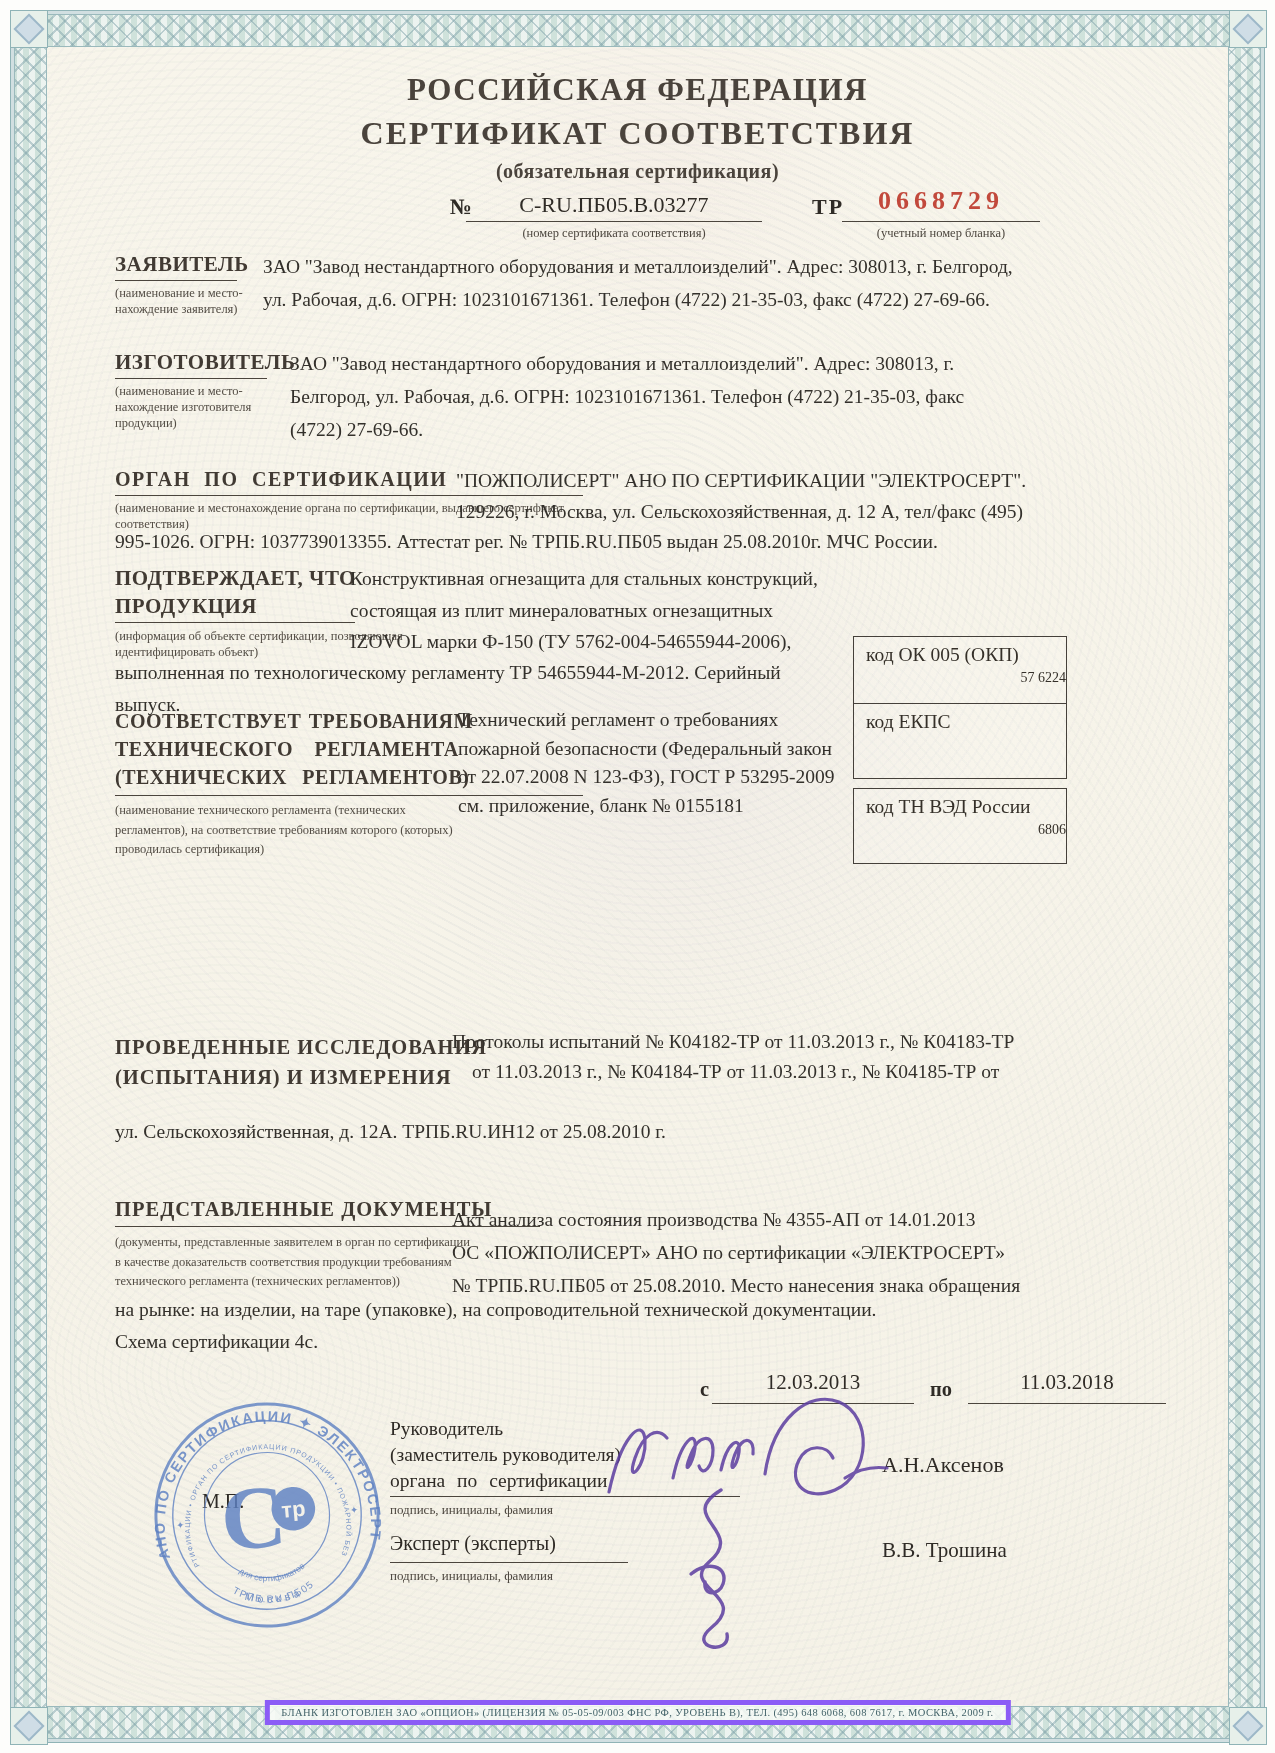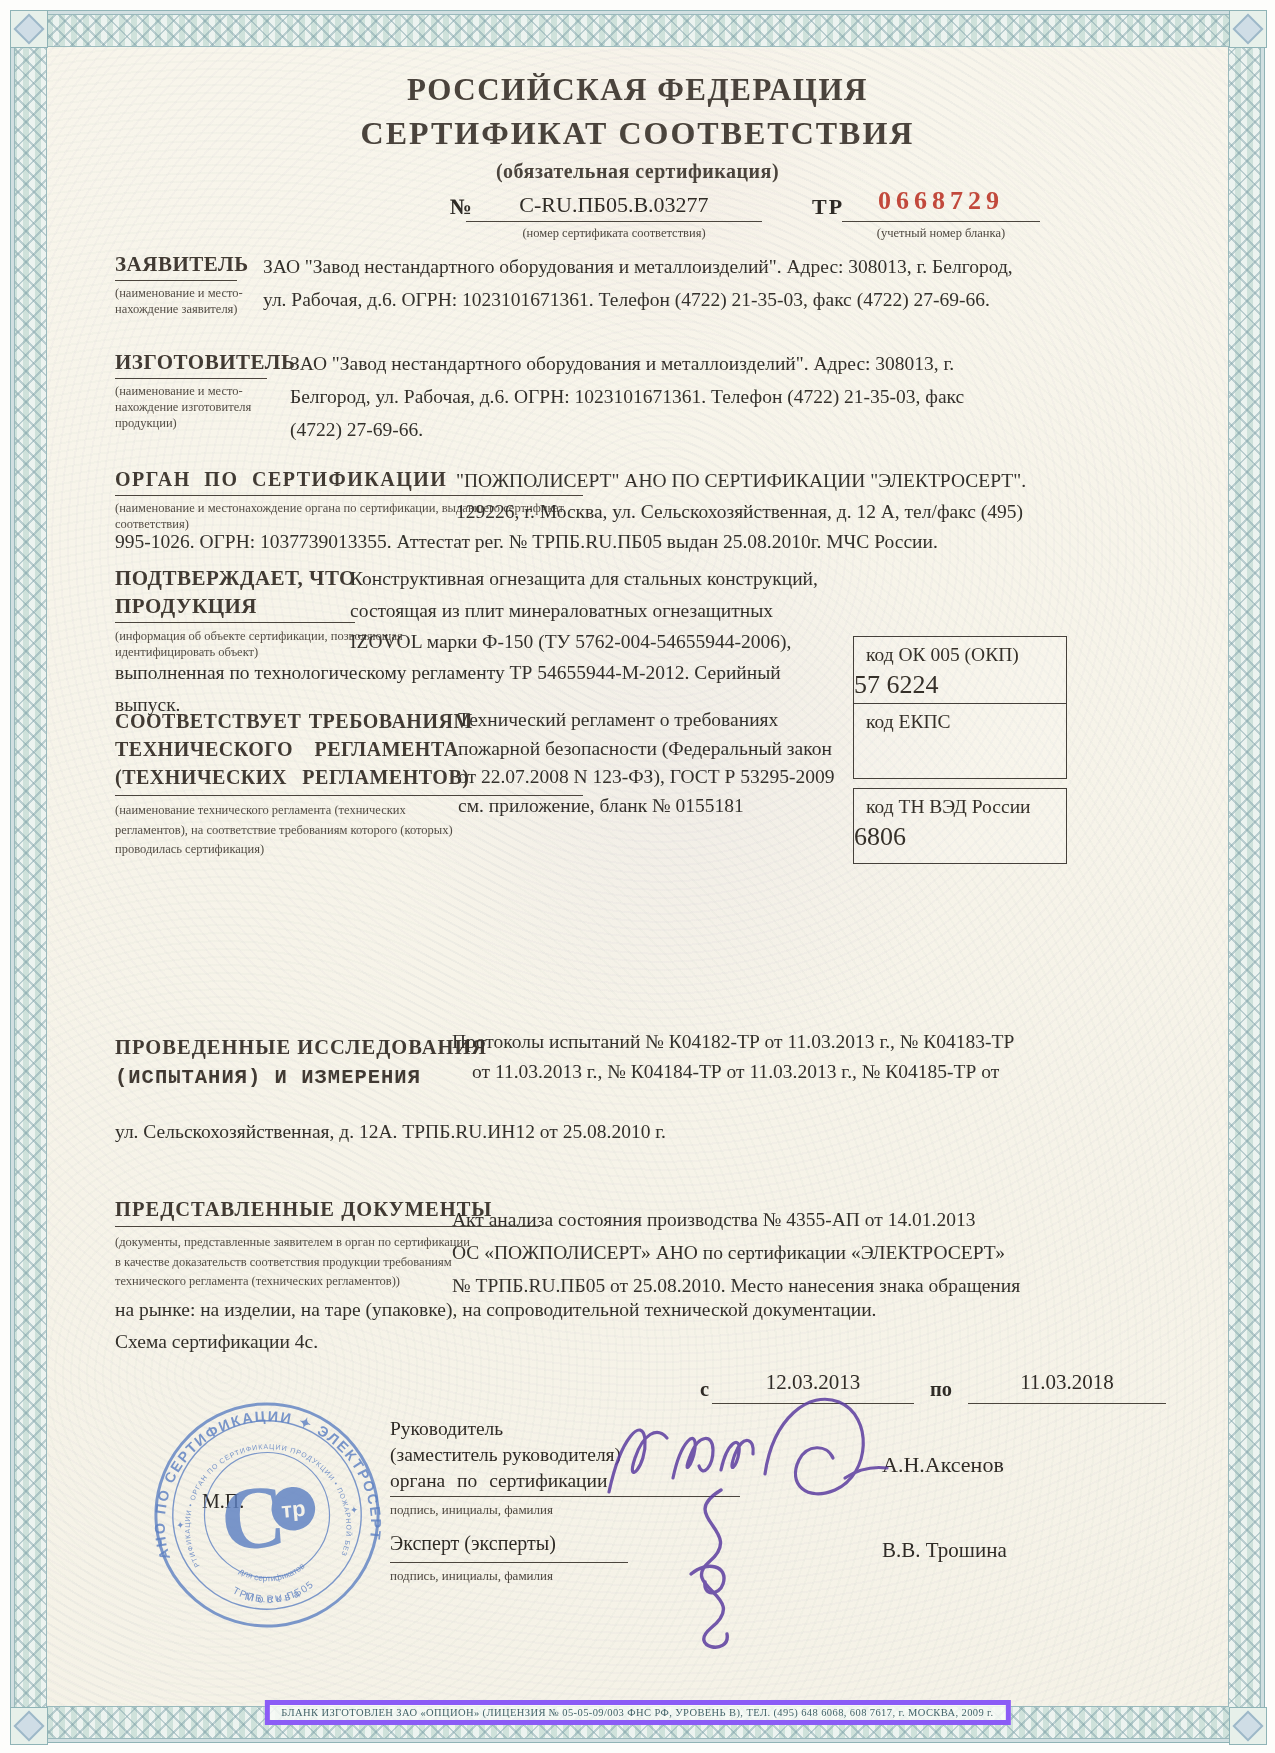--- a/index.html
+++ b/index.html
@@ -36,21 +36,21 @@
   .title{left:60px;width:1155px;text-align:center;font-weight:bold;color:#4a433c;}
   .lbl{font-weight:bold;color:#413a33;font-size:21px;letter-spacing:.5px;white-space:nowrap;}
   .sub{font-size:12.5px;color:#534d45;line-height:16px;}
   .bodytxt{font-size:19.5px;color:#33302b;white-space:nowrap;}
   .stack{line-height:33px;}
   .stack div{white-space:nowrap;}
   .rule{position:absolute;height:1px;background:#4b453d;}
   .caption{font-size:12.5px;color:#4d473f;}
   .codebox{position:absolute;border:1.5px solid #45403a;background:rgba(255,255,255,.12);}
   .codebox .cb-label{font-size:19.5px;color:#353029;padding:7px 0 0 12px;white-space:nowrap;}
-  .codebox .cb-value{font-size:26px;color:#353029;text-align:left;margin-top:4px;}
+  .codebox .cb-value{font-size:14px;color:#353029;text-align:right;margin-top:4px;}
   .serial{font-weight:bold;letter-spacing:5px;color:#c2493c;font-size:26px;}
   .sig{position:absolute;}
   .imprint{
     position:absolute;top:1700px;left:50%;transform:translateX(-50%);
     font-size:10.5px;color:#44646a;letter-spacing:.4px;white-space:nowrap;
     border:5px solid #8b5cf6;background:rgba(248,250,246,.85);padding:2px 12px;z-index:5;
   }
 </style>
 </head>
 <body>
@@ -137,21 +137,21 @@
   <div class="codebox" style="left:853px;top:703px;width:212px;height:74px;">
     <div class="cb-label">код ЕКПС</div>
   </div>
 
   <div class="codebox" style="left:853px;top:788px;width:212px;height:74px;">
     <div class="cb-label">код ТН ВЭД России</div>
     <div class="cb-value">6806</div>
   </div>
 
   <div class="abs lbl" style="left:115px;top:1036px;font-size:20.5px;letter-spacing:1px;">ПРОВЕДЕННЫЕ ИССЛЕДОВАНИЯ</div>
-  <div class="abs lbl" style="left:115px;top:1066px;font-size:20.5px;letter-spacing:1px;font-family:Liberation Mono, monospace;">(ИСПЫТАНИЯ) И ИЗМЕРЕНИЯ</div>
+  <div class="abs lbl" style="left:115px;top:1066px;font-size:20.5px;letter-spacing:1px;">(ИСПЫТАНИЯ) И ИЗМЕРЕНИЯ</div>
   <div class="abs bodytxt" style="left:452px;top:1031px;">Протоколы испытаний № К04182-ТР от 11.03.2013 г., № К04183-ТР</div>
   <div class="abs bodytxt" style="left:472px;top:1061px;">от 11.03.2013 г., № К04184-ТР от 11.03.2013 г.,  № К04185-ТР от</div>
   <div class="abs bodytxt" style="left:115px;top:1121px;">ул. Сельскохозяйственная, д. 12А.  ТРПБ.RU.ИН12 от 25.08.2010 г.</div>
 
   <div class="abs lbl" style="left:115px;top:1198px;font-size:20.5px;letter-spacing:1px;">ПРЕДСТАВЛЕННЫЕ ДОКУМЕНТЫ</div>
   <div class="rule" style="left:115px;top:1226px;width:425px;"></div>
   <div class="abs sub" style="left:115px;top:1233px;width:355px;line-height:19.5px;">(документы, представленные заявителем в орган по сертификации в качестве доказательств соответствия продукции требованиям технического регламента (технических регламентов))</div>
   <div class="abs bodytxt" style="left:452px;top:1203px;line-height:33px;">
     <div>Акт анализа состояния производства № 4355-АП от 14.01.2013</div>
     <div>ОС «ПОЖПОЛИСЕРТ» АНО по сертификации «ЭЛЕКТРОСЕРТ»</div>

